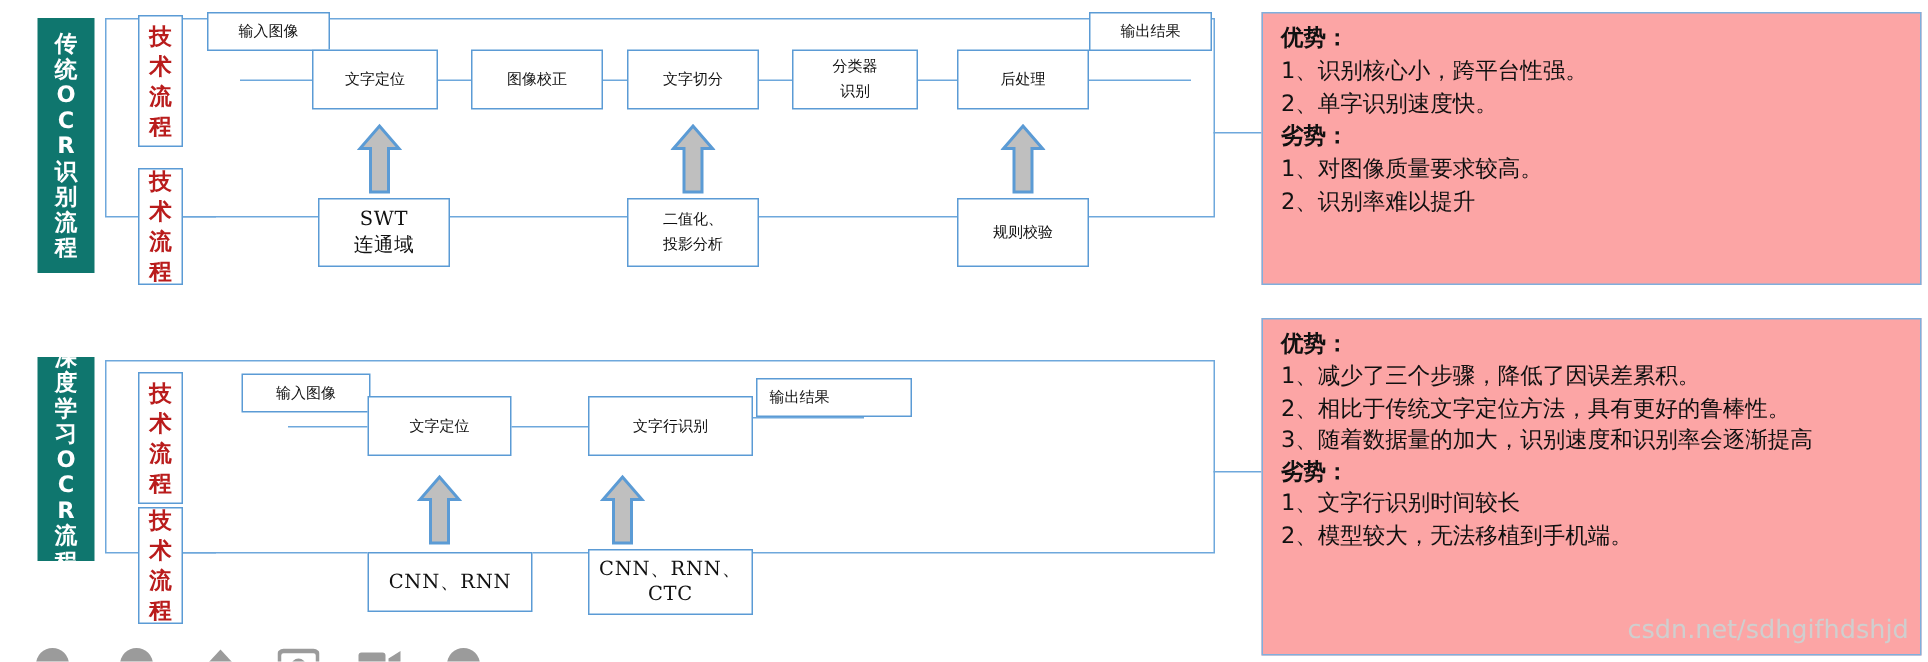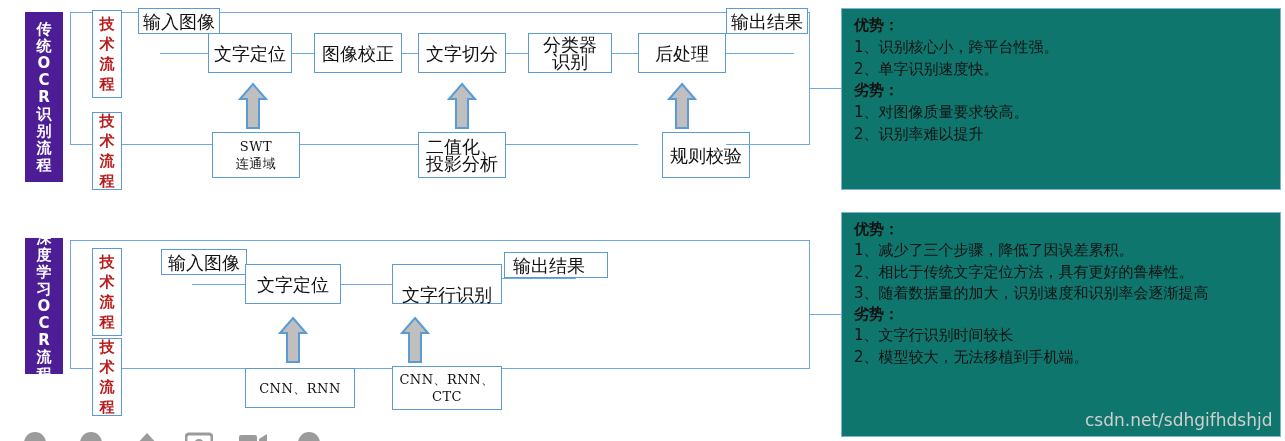--- a/index.html
+++ b/index.html
@@ -6,33 +6,33 @@
   html,body{margin:0;padding:0;background:#ffffff;}
   body{
     width:1285px;height:441px;position:relative;overflow:hidden;
     font-family:"DejaVu Sans","Liberation Sans",sans-serif;
     color:#000;
   }
   .canvas{position:absolute;left:0;top:0;width:1285px;height:441px;}
 
   
   .vbar{
-    position:absolute;background:#4c1d95;color:#ffffff;
+    position:absolute;background:#0f766e;color:#ffffff;
     font-weight:bold;font-size:15px;line-height:17px;
     display:flex;align-items:center;justify-content:center;
     text-align:center;letter-spacing:0px;
     writing-mode:horizontal-tb;
   }
   .vbar .vtext{display:block;width:1em;word-break:break-all;}
 
   
   .box{
     position:absolute;border:1px solid #5B9BD5;background:#ffffff;
     display:flex;align-items:center;justify-content:center;
-    text-align:center;font-size:18px;line-height:17px;color:#111;
+    text-align:center;font-size:10px;line-height:17px;color:#111;
     box-sizing:border-box;
   }
   .box.mono{font-family:"DejaVu Serif","Liberation Serif",serif;font-size:13px;letter-spacing:.5px;}
 
   
   .vbox{
     position:absolute;border:1px solid #5B9BD5;background:#ffffff;
     box-sizing:border-box;display:flex;align-items:center;justify-content:center;
     font-size:15px;font-weight:bold;line-height:20px;color:#b91c1c;
   }
@@ -40,21 +40,21 @@
 
   
   .hline{position:absolute;border-top:1px solid #6EA8DC;height:0;}
   .vline{position:absolute;border-left:1px solid #6EA8DC;width:0;}
 
   
   .uparrow{position:absolute;}
 
   
   .panel{
-    position:absolute;border:1px solid #7FAFDD;background:#0f766e;
+    position:absolute;border:1px solid #7FAFDD;background:#fca5a5;
     box-sizing:border-box;padding:6px 10px 4px 12px;
     font-size:15px;line-height:1.45;color:#111;
   }
   .panel .hd{font-weight:bold;}
   .panel .ln{white-space:nowrap;}
   .panel .ln.wrap{white-space:normal;}
 
   
   .watermark{
     position:absolute;color:#cfcfcf;font-size:17px;
@@ -124,21 +124,21 @@
   <div class="box mono" style="left:212px;top:132px;width:88px;height:46px;white-space:pre-line;">
     <span>SWT
 连通域</span>
   </div>
 
   <div class="box" style="left:418px;top:132px;width:88px;height:46px;white-space:pre-line;">
     <span>二值化、
 投影分析</span>
   </div>
 
-  <div class="box" style="left:638px;top:132px;width:88px;height:46px;margin-left:24px;">
+  <div class="box" style="left:638px;top:132px;width:88px;height:46px;">
     <span>规则校验</span>
   </div>
 
   <div class="hline" style="left:122px;top:144px;width:90px;"></div>
   <div class="hline" style="left:300px;top:144px;width:118px;"></div>
   <div class="hline" style="left:506px;top:144px;width:132px;"></div>
   <div class="hline" style="left:726px;top:144px;width:84px;"></div>
   <div class="vline" style="left:809px;top:12px;height:132px;"></div>
   <div class="hline" style="left:809px;top:88px;width:32px;"></div>
 
@@ -177,21 +177,21 @@
   </div>
 
   <div class="box" style="left:161px;top:249px;width:86px;height:26px;">
     <span>输入图像</span>
   </div>
 
   <div class="box" style="left:245px;top:264px;width:96px;height:40px;">
     <span>文字定位</span>
   </div>
 
-  <div class="box" style="left:392px;top:264px;width:110px;height:40px;align-items:flex-end;">
+  <div class="box" style="left:392px;top:264px;width:110px;height:40px;">
     <span>文字行识别</span>
   </div>
 
   <div class="box" style="left:504px;top:252px;width:104px;height:26px;justify-content:flex-start;padding-left:8px;">
     <span>输出结果</span>
   </div>
 
   <div class="hline" style="left:192px;top:284px;width:53px;"></div>
   <div class="hline" style="left:341px;top:284px;width:51px;"></div>
   <div class="hline" style="left:502px;top:278px;width:74px;"></div>

